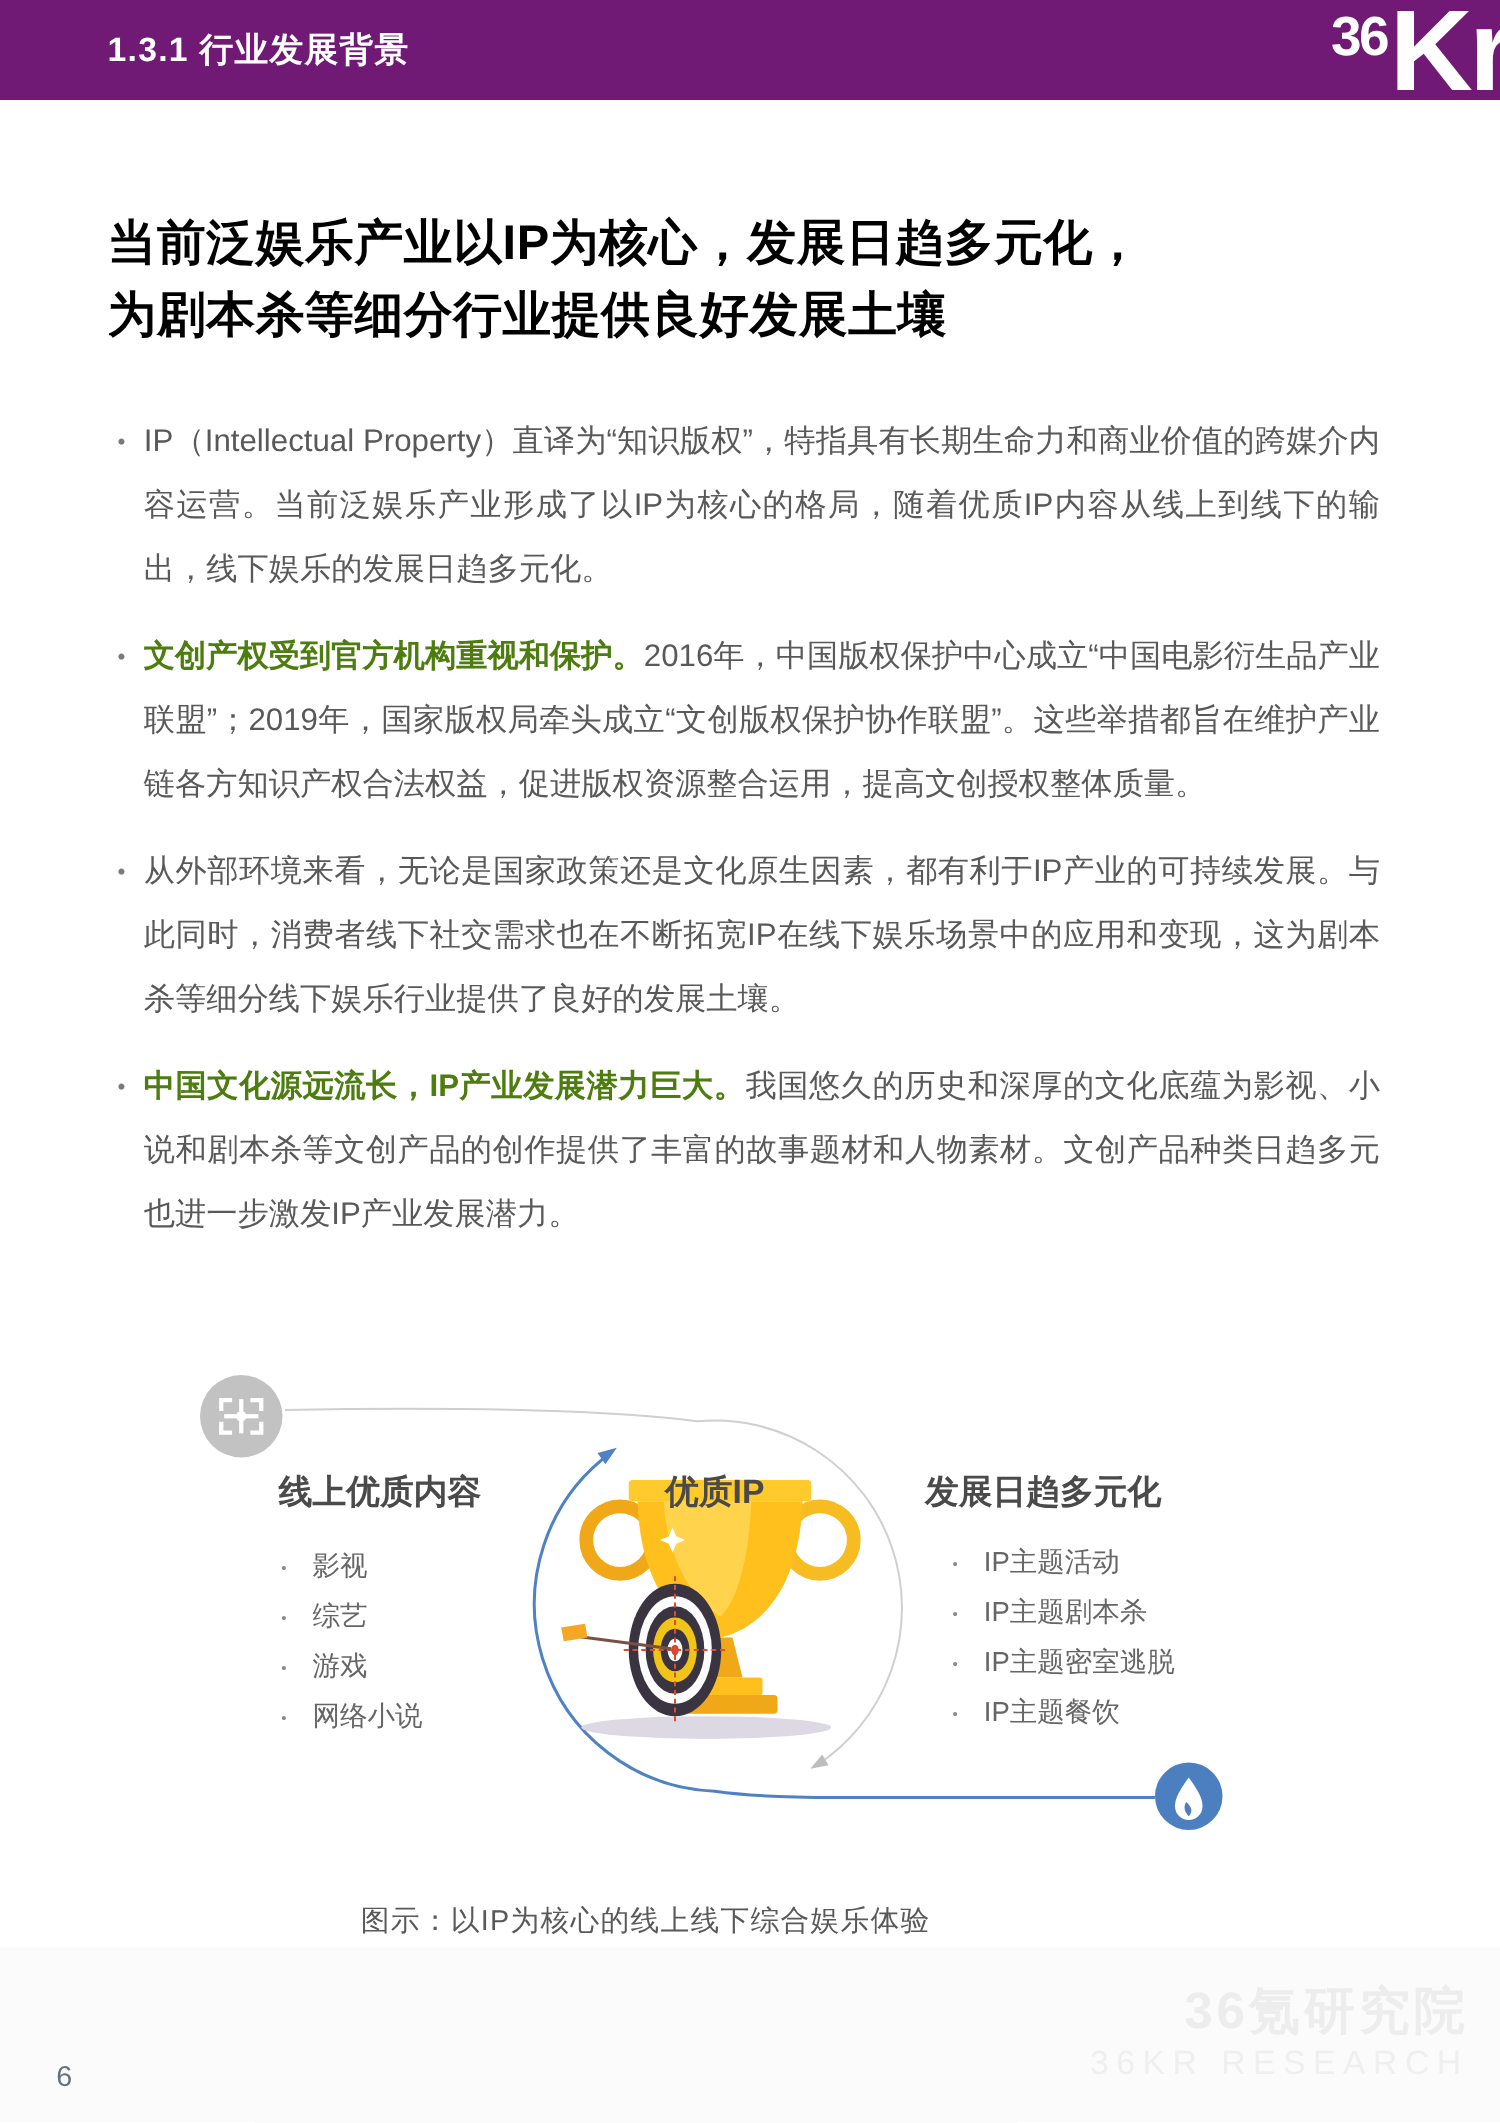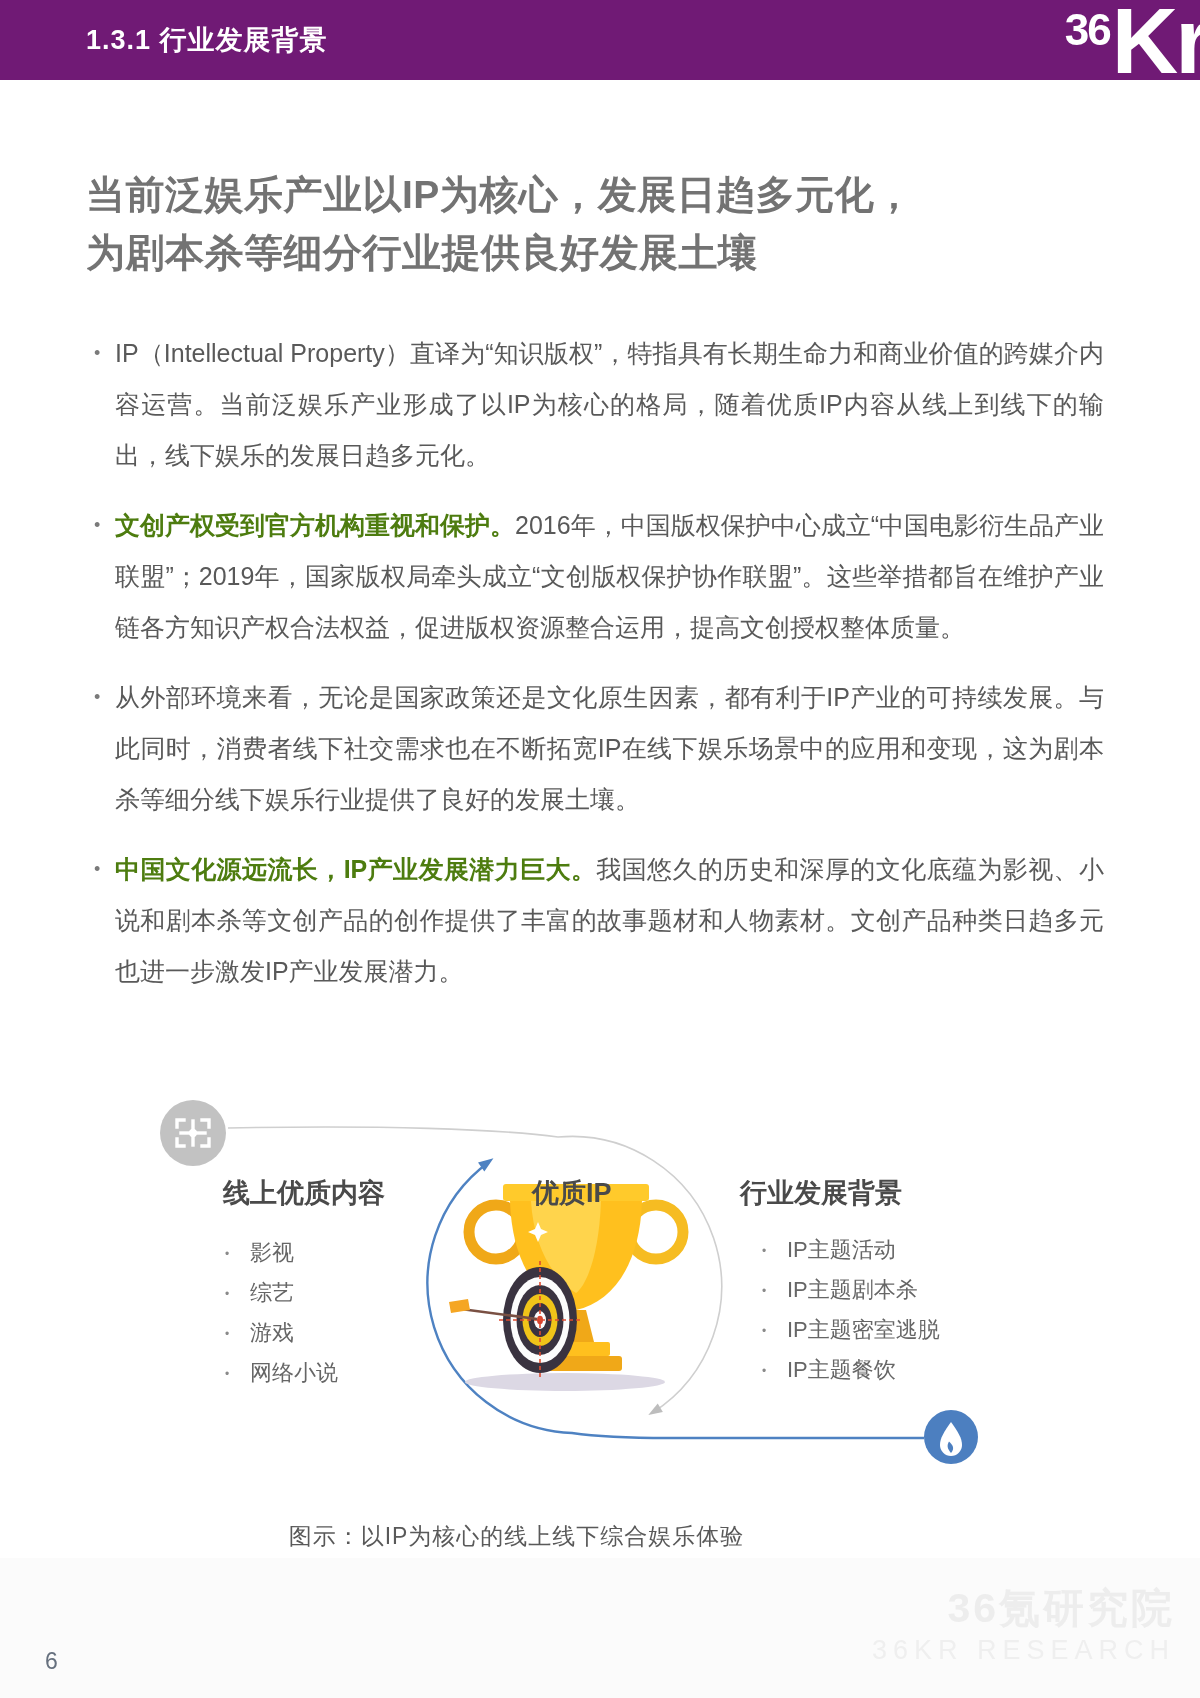--- a/index.html
+++ b/index.html
@@ -9,21 +9,21 @@
   
   .header{position:absolute;top:0;left:0;width:1200px;height:80px;background:#701a75;overflow:hidden;}
   .section-label{position:absolute;left:86px;top:50%;transform:translateY(-50%);
         color:#ffffff;font-size:27px;font-weight:bold;letter-spacing:1px;white-space:nowrap;}
   .logo{position:absolute;right:-8px;top:4px;color:#ffffff;display:flex;align-items:flex-start;line-height:1;}
   .logo .l36{font-size:44px;font-weight:bold;letter-spacing:-2px;margin-top:4px;}
   .logo .lkr{font-size:92px;font-weight:bold;letter-spacing:-3px;margin-left:2px;line-height:0.82;}
 
   
   .title{position:absolute;left:86px;top:166px;width:1045px;
-        font-size:39px;font-weight:bold;color:#737373;line-height:58px;letter-spacing:0.5px;}
+        font-size:39px;font-weight:bold;color:#000000;line-height:58px;letter-spacing:0.5px;}
 
   
   .bullets{position:absolute;left:92px;top:328px;width:1012px;list-style:none;margin:0;padding:0;}
   .bullets li{position:relative;padding-left:23px;margin-bottom:19px;
         font-size:25px;line-height:51px;color:#595959;text-align:justify;}
   .bullets li::before{content:"•";position:absolute;left:2px;top:0;font-size:18px;color:#7a7a7a;}
   .bullets .lead{font-weight:bold;color:#4d7c0f;}
 
   
   .diagram{position:absolute;left:0;top:1080px;width:1200px;height:440px;}
@@ -138,21 +138,21 @@
 
       <g>
         <circle cx="951" cy="357" r="27" fill="#4C7FC0"></circle>
         <path d="M 951 342 C 944 352 940 358 940 365 A 11 11 0 0 0 962 365 C 962 358 958 352 951 342 Z" fill="#ffffff"></path>
         <path d="M 951 373 C 947.5 369 946.5 365.5 949 361.5 C 953.5 365.5 954.5 369 951 373 Z" fill="#4C7FC0"></path>
       </g>
     </svg>
 
     <div class="dg-title online">线上优质内容</div>
     <div class="dg-title ip">优质IP</div>
-    <div class="dg-title offline">行业发展背景</div>
+    <div class="dg-title offline">发展日趋多元化</div>
 
     <ul class="dg-list online-list">
       <li>影视</li>
       <li>综艺</li>
       <li>游戏</li>
       <li>网络小说</li>
     </ul>
 
     <ul class="dg-list offline-list">
       <li>IP主题活动</li>

